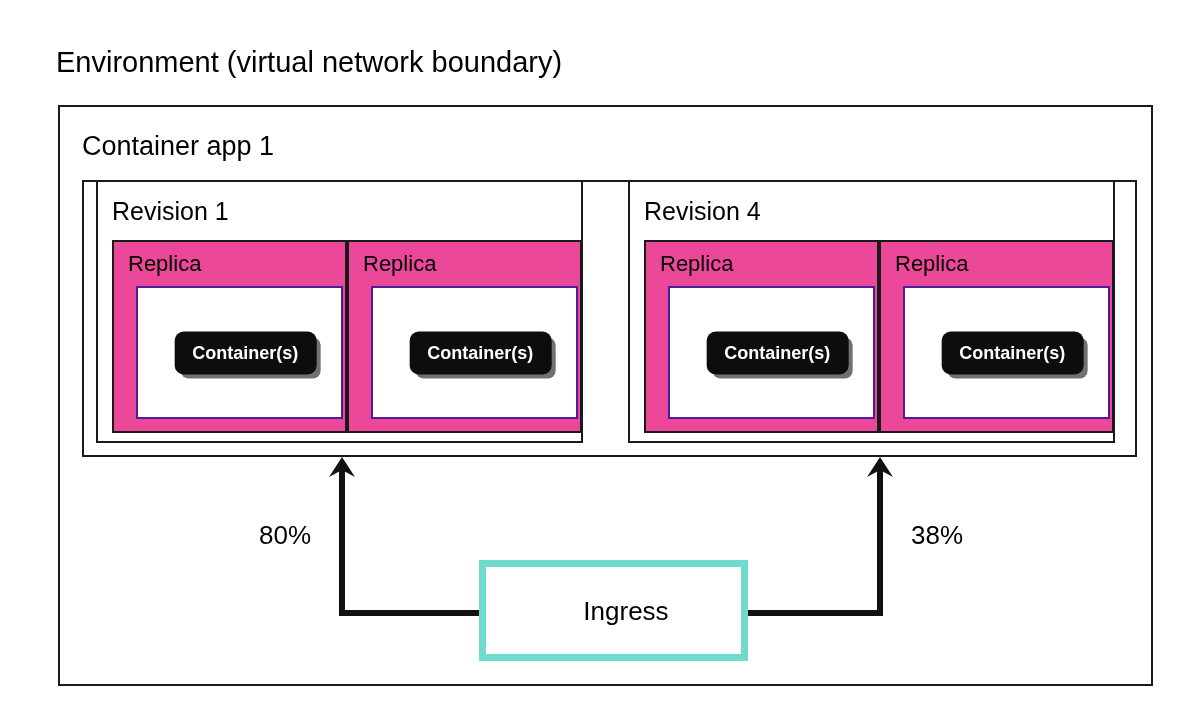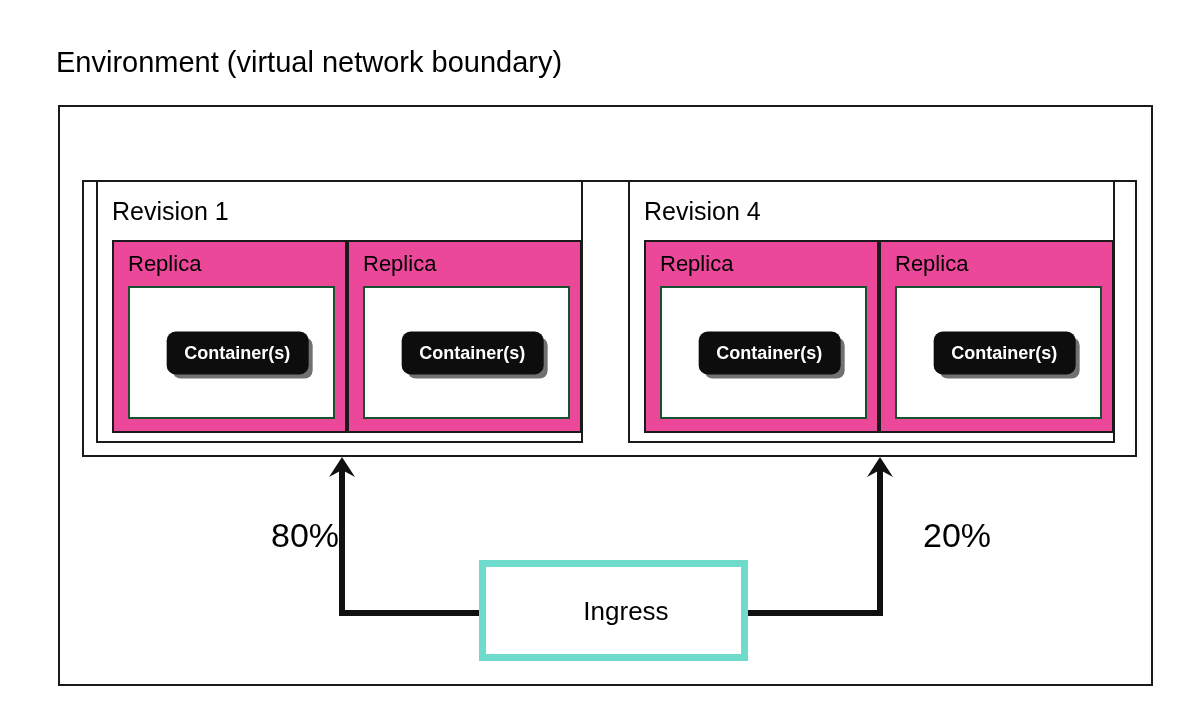--- a/index.html
+++ b/index.html
@@ -105,25 +105,25 @@
     top: 8px;
     left: 14px;
     font-size: 22px;
     line-height: 28px;
     white-space: nowrap;
   }
 
   
   .replica-inner {
     position: absolute;
-    left: 14px;
+    left: 22px;
     top: 44px;
     width: 207px;
     height: 133px;
-    border: 2px solid #14532d;
+    border: 2px solid #4c1d95;
     box-sizing: border-box;
     background: #ffffff;
   }
 
   
   .container-pill {
     position: absolute;
     left: 50%;
     top: 50%;
     transform: translate(-46%, -50%);
@@ -156,24 +156,23 @@
   .ingress-label {
     font-size: 26px;
     line-height: 32px;
     color: #000000;
     white-space: nowrap;
   }
 
   
   .pct {
     position: absolute;
-    font-size: 34px;
+    font-size: 26px;
     line-height: 32px;
     white-space: nowrap;
-    margin-left: 12px;
   }
   .pct.left  { left: 259px; top: 519px; }
   .pct.right { left: 911px; top: 519px; }
 
   
   .connectors {
     position: absolute;
     left: 0;
     top: 0;
     width: 1200px;
@@ -183,20 +182,21 @@
 </style>
 </head>
 <body>
 
 <div id="stage">
 
   <div class="env-title">Environment (virtual network boundary)</div>
 
   <div class="env-box"></div>
 
+  <div class="app-label">Container app 1</div>
   <div class="app-box"></div>
 
   <div class="rev-box rev1">
     <div class="rev-label">Revision 1</div>
 
     <div class="replica-box r-left">
       <div class="replica-label">Replica</div>
       <div class="replica-inner">
         <div class="container-pill">Container(s)</div>
       </div>
@@ -231,19 +231,19 @@
   <svg class="connectors" viewBox="0 0 1200 726">
 
     <path d="M 479 613 L 342 613 L 342 466" fill="none" stroke="#111111" stroke-width="6"></path>
     <path d="M 342 457 L 329 477 L 342 470 L 355 477 Z" fill="#111111"></path>
 
     <path d="M 748 613 L 880 613 L 880 466" fill="none" stroke="#111111" stroke-width="6"></path>
     <path d="M 880 457 L 867 477 L 880 470 L 893 477 Z" fill="#111111"></path>
   </svg>
 
   <div class="pct left">80%</div>
-  <div class="pct right">20%</div>
+  <div class="pct right">38%</div>
 
   <div class="ingress-box">
     <span class="ingress-label">Ingress</span>
   </div>
 
 </div>
 
 </body></html>

